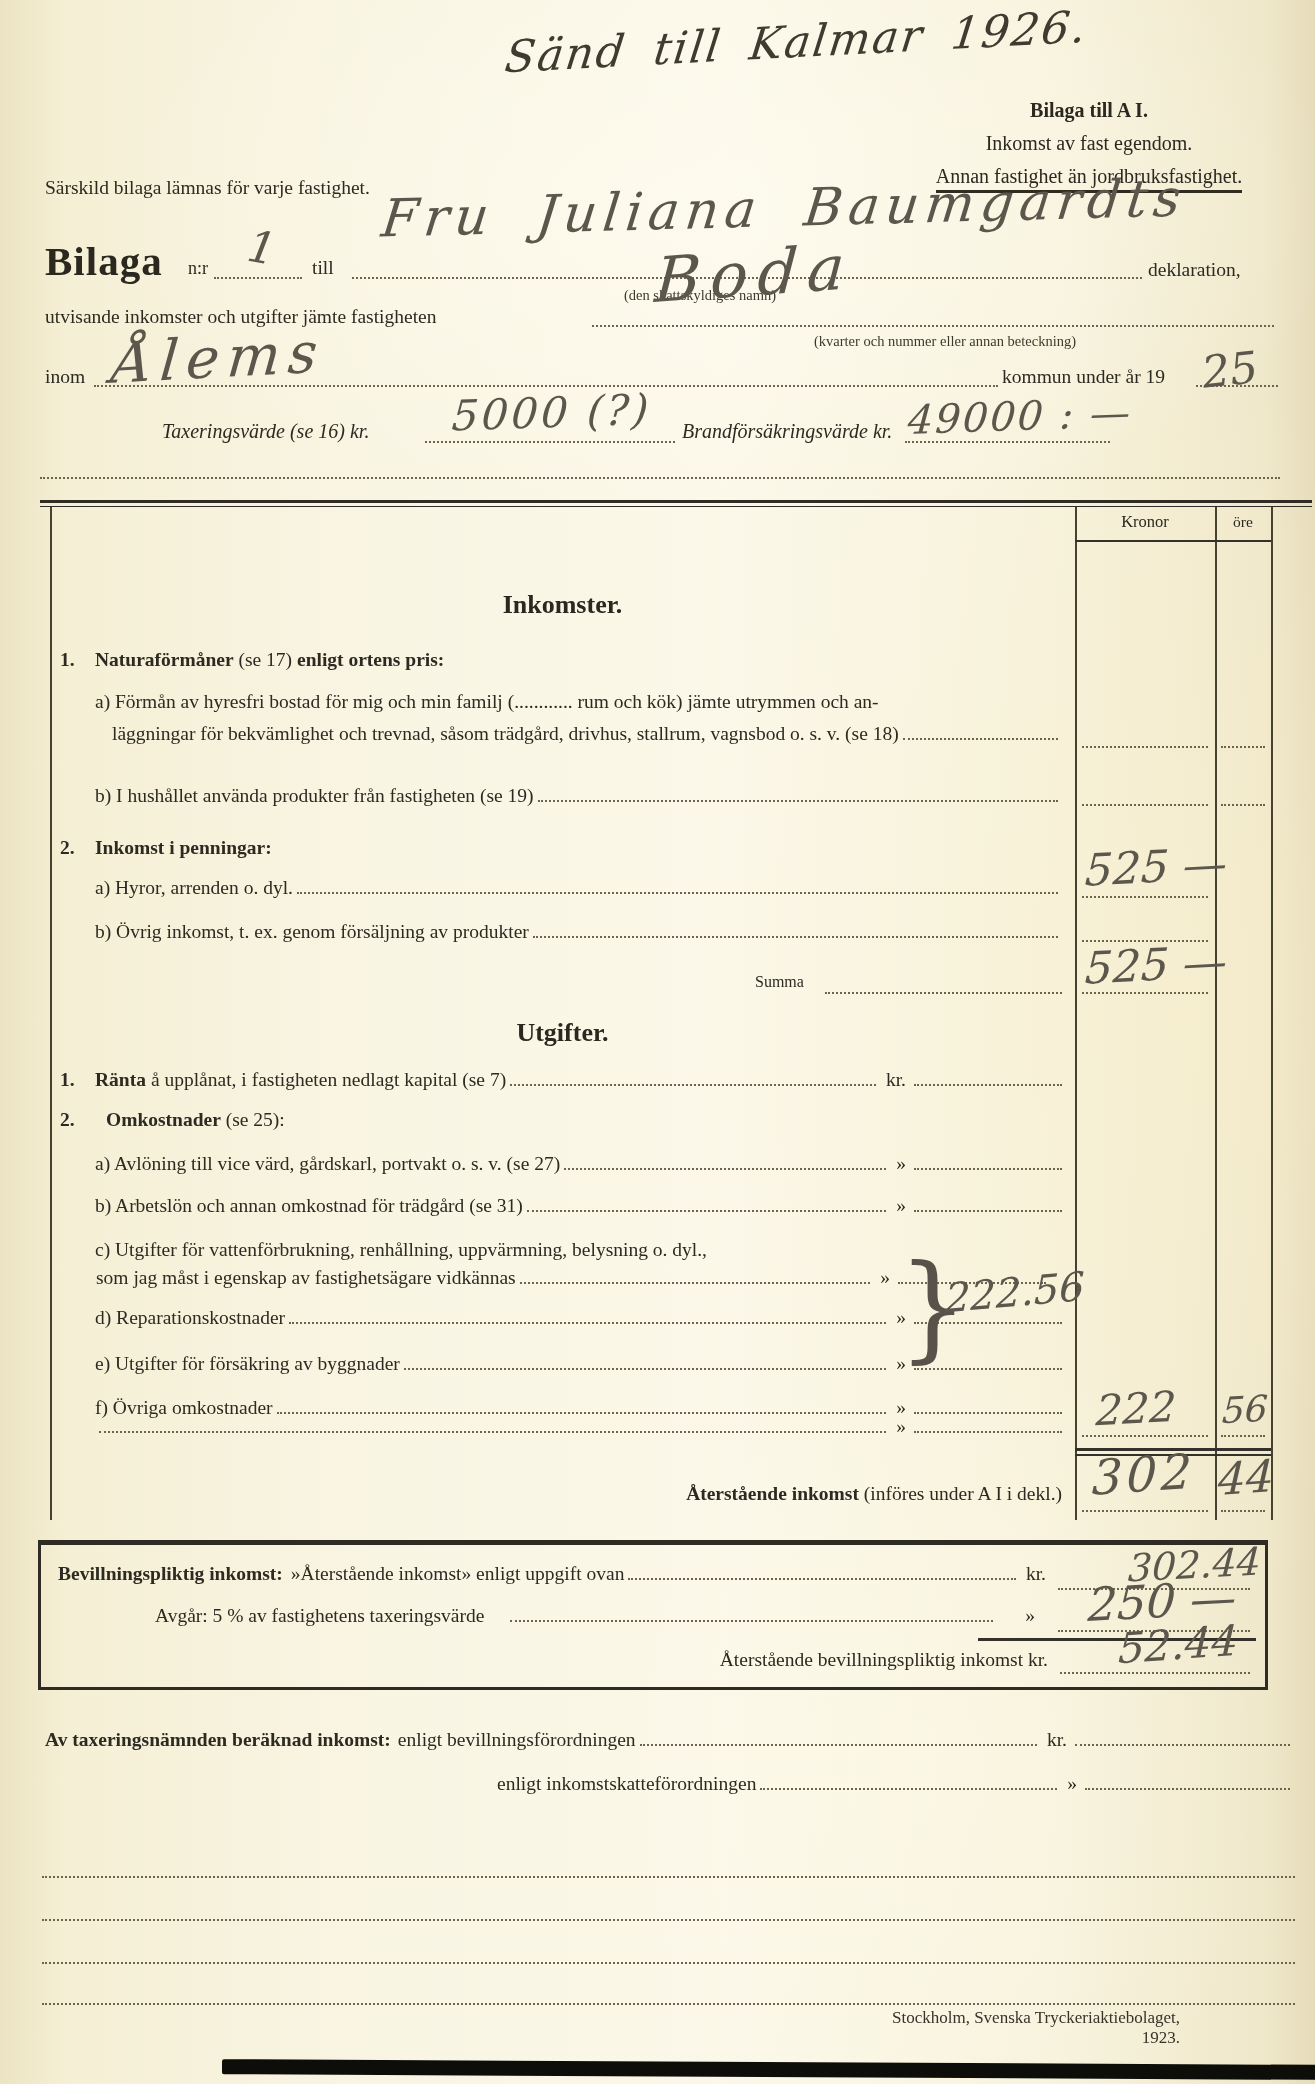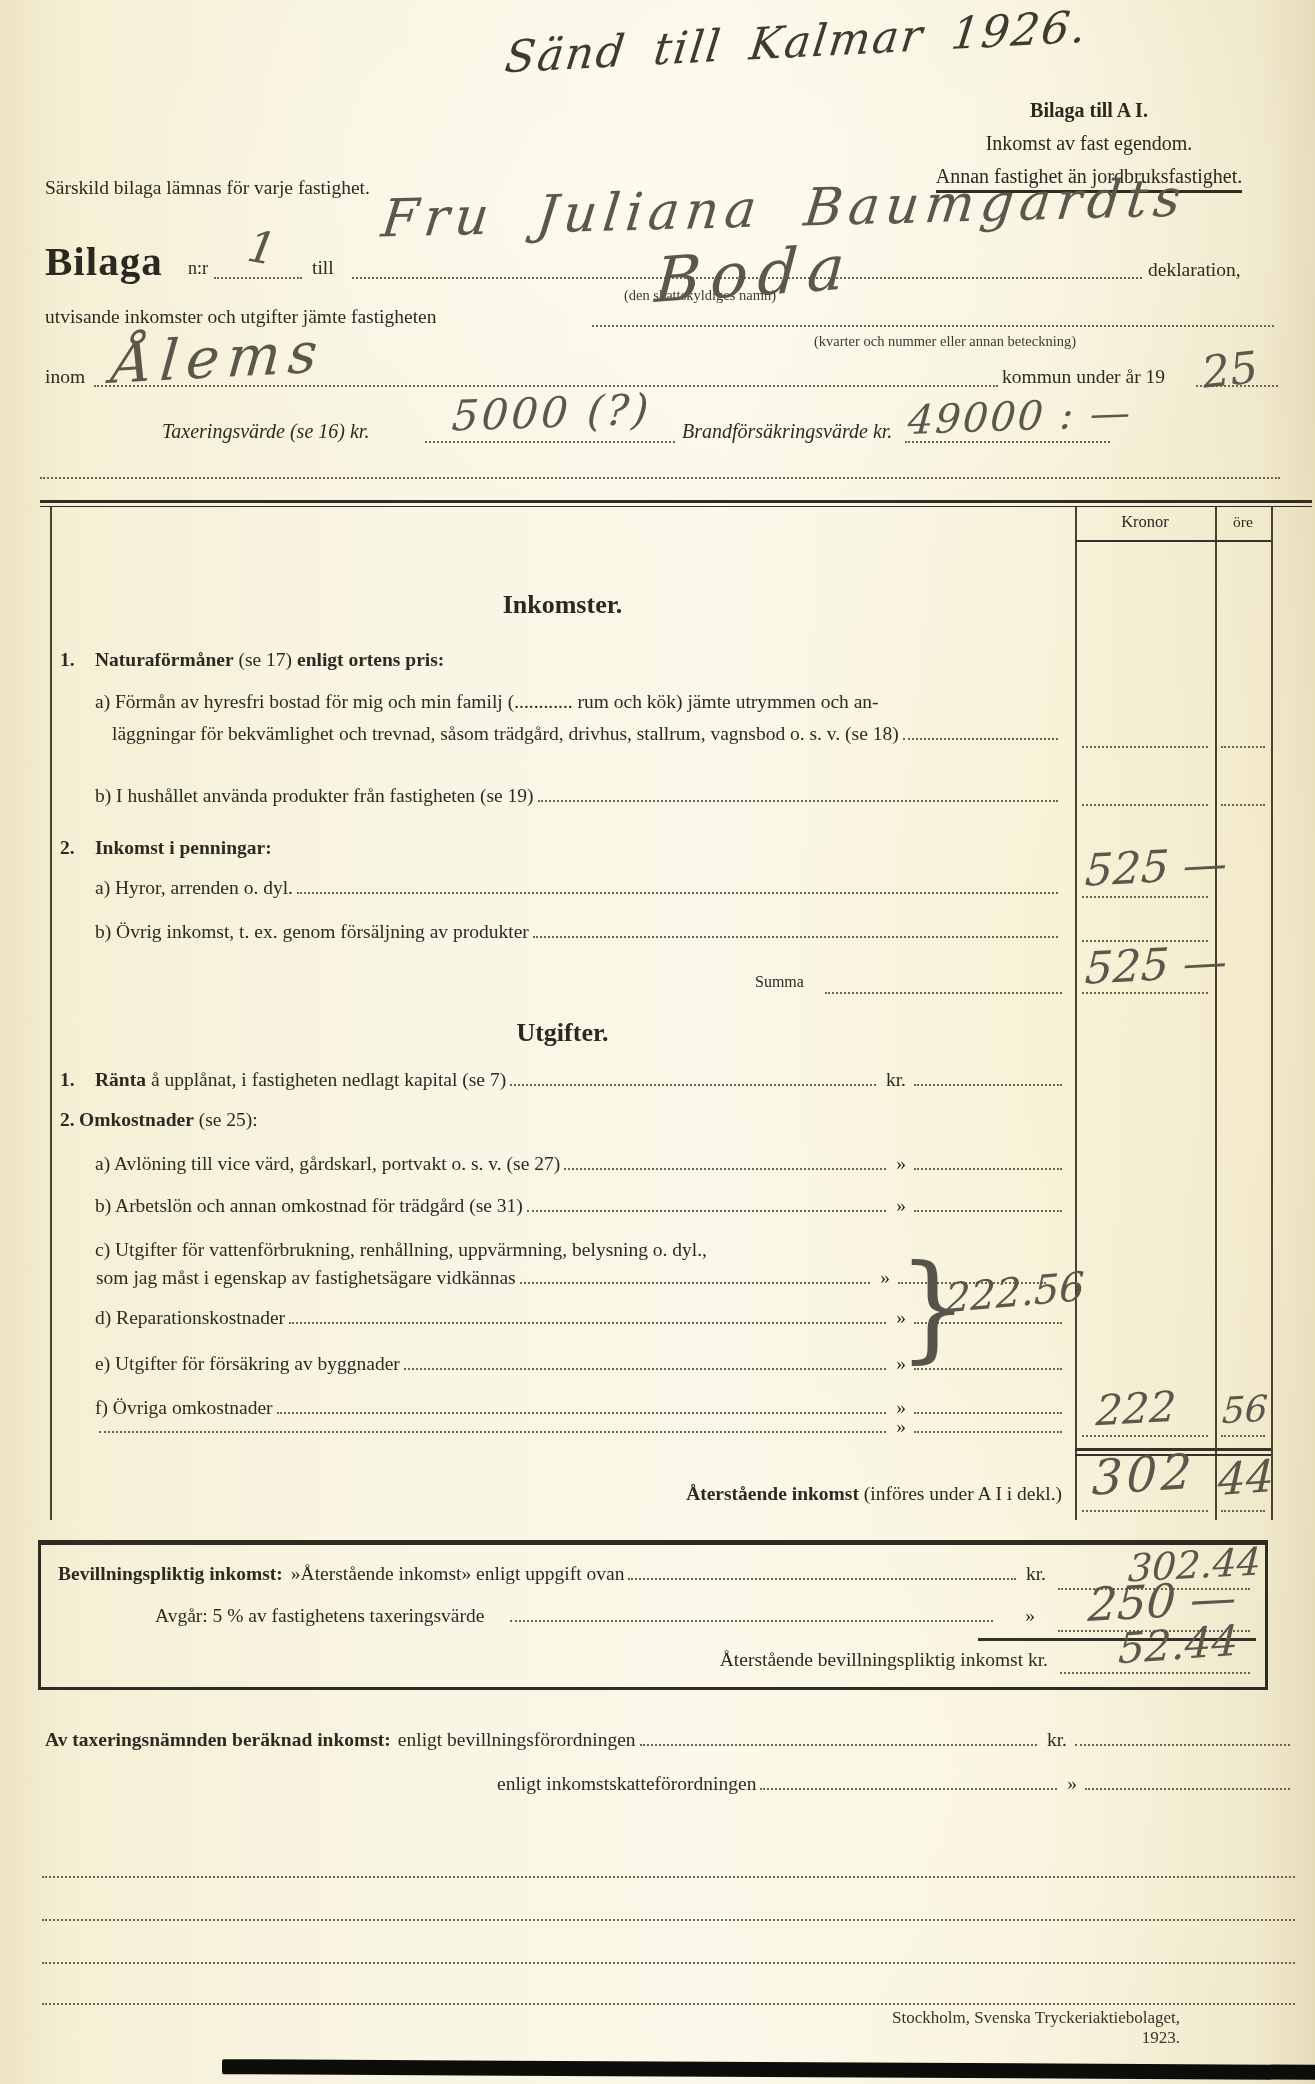--- a/index.html
+++ b/index.html
@@ -147,21 +147,21 @@
   <span class="abs printed b" style="left:60px; top:1068px;">1.</span>
   <div class="abs printed row" style="left:95px; top:1068px; width:967px;">
     <span class="b" style="margin-right:5px;">Ränta</span>
     <span>å upplånat, i fastigheten nedlagt kapital (se 7)</span>
     <span class="dotfill"></span>
     <span class="unit">kr.</span>
     <span class="enddots" style="width:148px;"></span>
   </div>
 
   <span class="abs printed b" style="left:60px; top:1108px;">2.</span>
-  <div class="abs printed" style="left:79px; top:1108px;">
+  <div class="abs printed" style="left:106px; top:1108px;">
     <span class="b">Omkostnader</span>
     <span>(se 25):</span>
   </div>
 
   <div class="abs printed row" style="left:95px; top:1152px; width:967px;">
     <span>a) Avlöning till vice värd, gårdskarl, portvakt o. s. v. (se 27)</span>
     <span class="dotfill"></span>
     <span class="unit">»</span>
     <span class="enddots" style="width:148px;"></span>
   </div>

